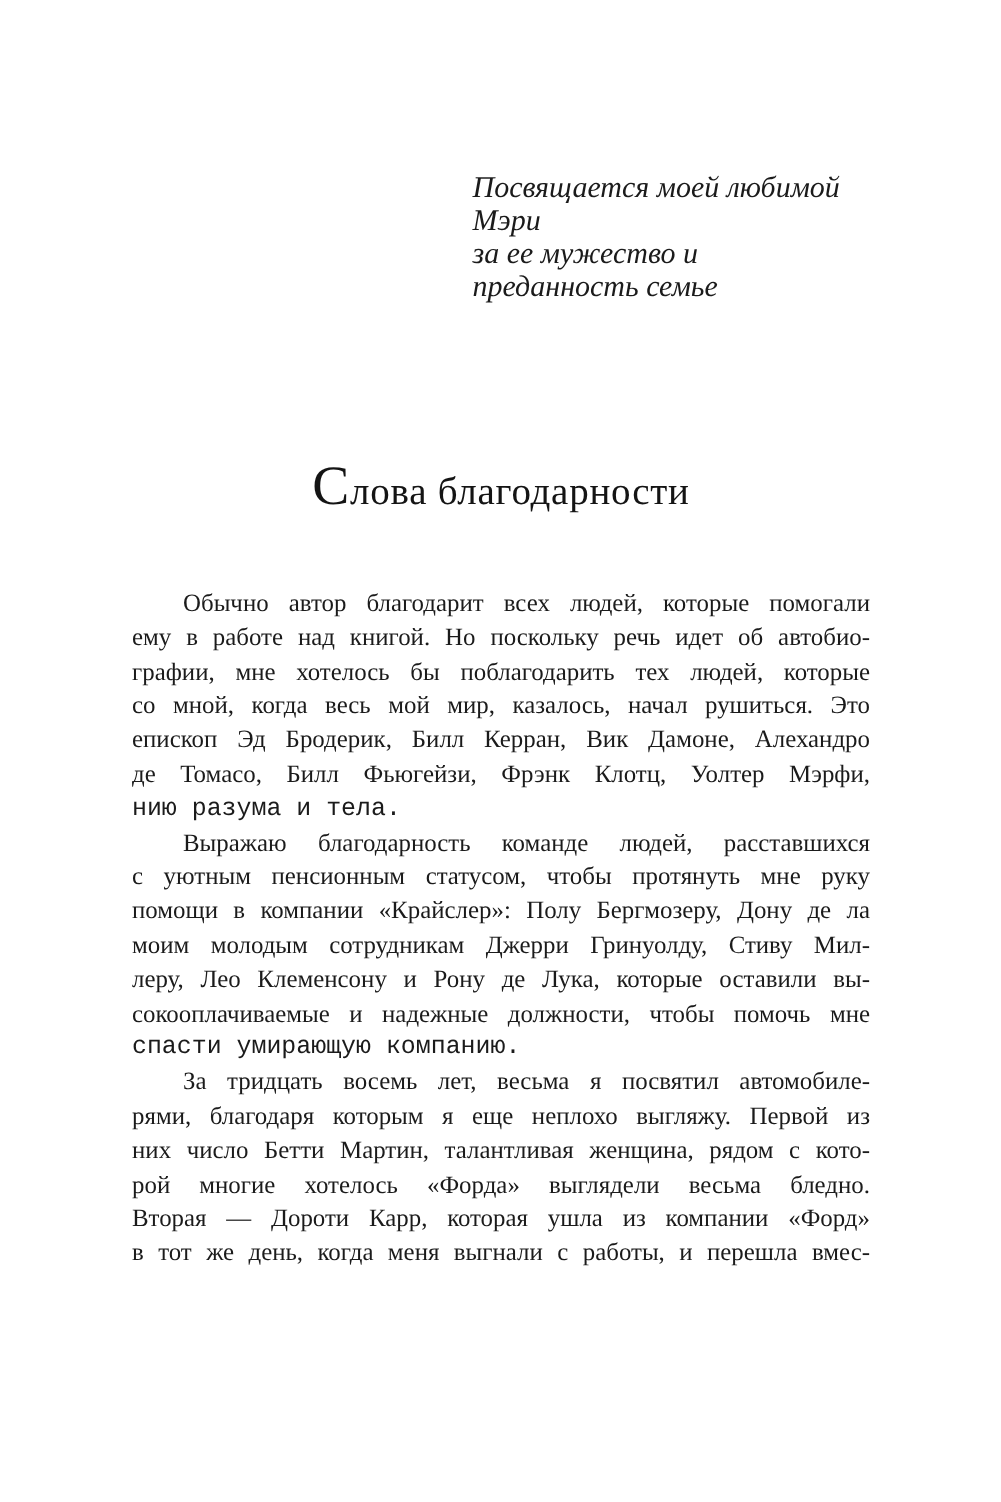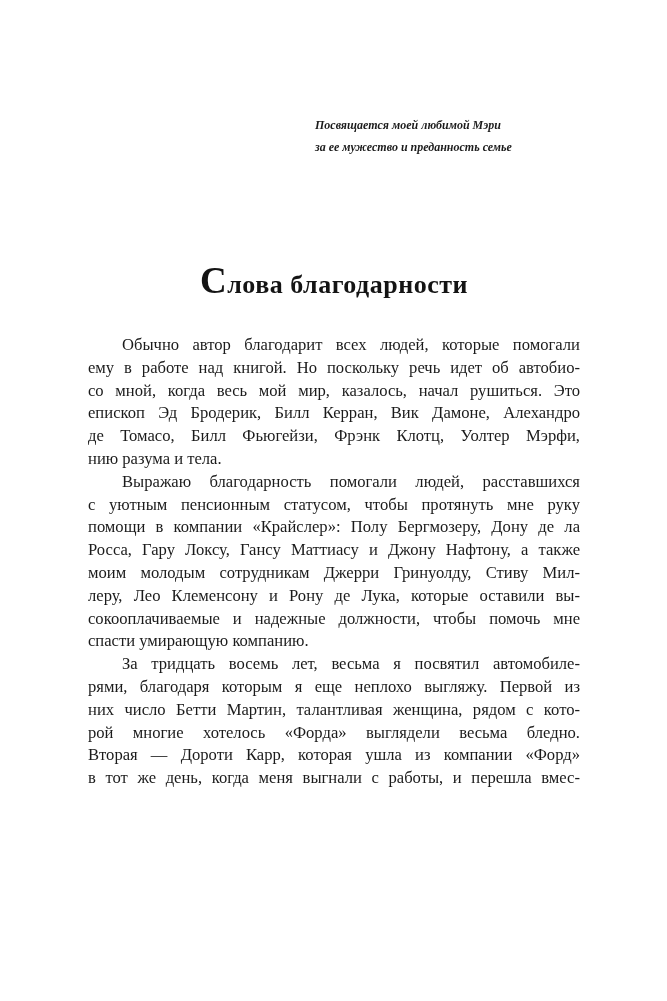--- a/index.html
+++ b/index.html
@@ -15,81 +15,82 @@
     position: relative;
     width: 667px;
     height: 1001px;
     padding: 0 87px 0 88px;
     background: #ffffff;
   }
   .dedication {
     margin-top: 114px;
     margin-left: 227px;
     font-style: italic;
-    font-weight: bold;
-    font-size: 12px;
+    font-weight: normal;
+    font-size: 20px;
     line-height: 22px;
     color: #1b1b1b;
   }
   .heading {
     margin-top: 104px;
     text-align: center;
-    font-weight: bold;
+    font-weight: normal;
     font-size: 26px;
     line-height: 38px;
     letter-spacing: 0.5px;
     color: #141414;
   }
   .heading .initial {
     font-size: 37px;
   }
   .body-text {
-    margin-top: 30px;
+    margin-top: 44px;
     font-size: 16.6px;
     line-height: 22.8px;
   }
   .line {
     text-align: justify;
     text-align-last: justify;
     height: 22.8px;
     overflow: hidden;
   }
   .line.first {
     padding-left: 34px;
   }
   .line.para-last {
     text-align-last: left;
+    font-family: Liberation Mono, monospace;
   }
 </style>
 </head>
 <body>
 
 <div class="page">
 
   <div class="dedication">
     <div>Посвящается моей любимой Мэри</div>
     <div>за ее мужество и преданность семье</div>
   </div>
 
   <h1 class="heading"><span class="initial">С</span><span>лова благодарности</span></h1>
 
   <div class="body-text">
       <div class="paragraph">
         <div class="line first">Обычно автор благодарит всех людей, которые помогали</div>
         <div class="line">ему в работе над книгой. Но поскольку речь идет об автобио-</div>
+        <div class="line">графии, мне хотелось бы поблагодарить тех людей, которые</div>
         <div class="line">со мной, когда весь мой мир, казалось, начал рушиться. Это</div>
         <div class="line">епископ Эд Бродерик, Билл Керран, Вик Дамоне, Алехандро</div>
         <div class="line">де Томасо, Билл Фьюгейзи, Фрэнк Клотц, Уолтер Мэрфи,</div>
         <div class="line para-last">нию разума и тела.</div>
       </div>
       <div class="paragraph">
-        <div class="line first">Выражаю благодарность помогали людей, расставшихся</div>
+        <div class="line first">Выражаю благодарность команде людей, расставшихся</div>
         <div class="line">с уютным пенсионным статусом, чтобы протянуть мне руку</div>
         <div class="line">помощи в компании «Крайслер»: Полу Бергмозеру, Дону де ла</div>
-        <div class="line">Росса, Гару Локсу, Гансу Маттиасу и Джону Нафтону, а также</div>
         <div class="line">моим молодым сотрудникам Джерри Гринуолду, Стиву Мил-</div>
         <div class="line">леру, Лео Клеменсону и Рону де Лука, которые оставили вы-</div>
         <div class="line">сокооплачиваемые и надежные должности, чтобы помочь мне</div>
         <div class="line para-last">спасти умирающую компанию.</div>
       </div>
       <div class="paragraph">
         <div class="line first">За тридцать восемь лет, весьма я посвятил автомобиле-</div>
         <div class="line">рями, благодаря которым я еще неплохо выгляжу. Первой из</div>
         <div class="line">них число Бетти Мартин, талантливая женщина, рядом с кото-</div>
         <div class="line">рой многие хотелось «Форда» выглядели весьма бледно.</div>

